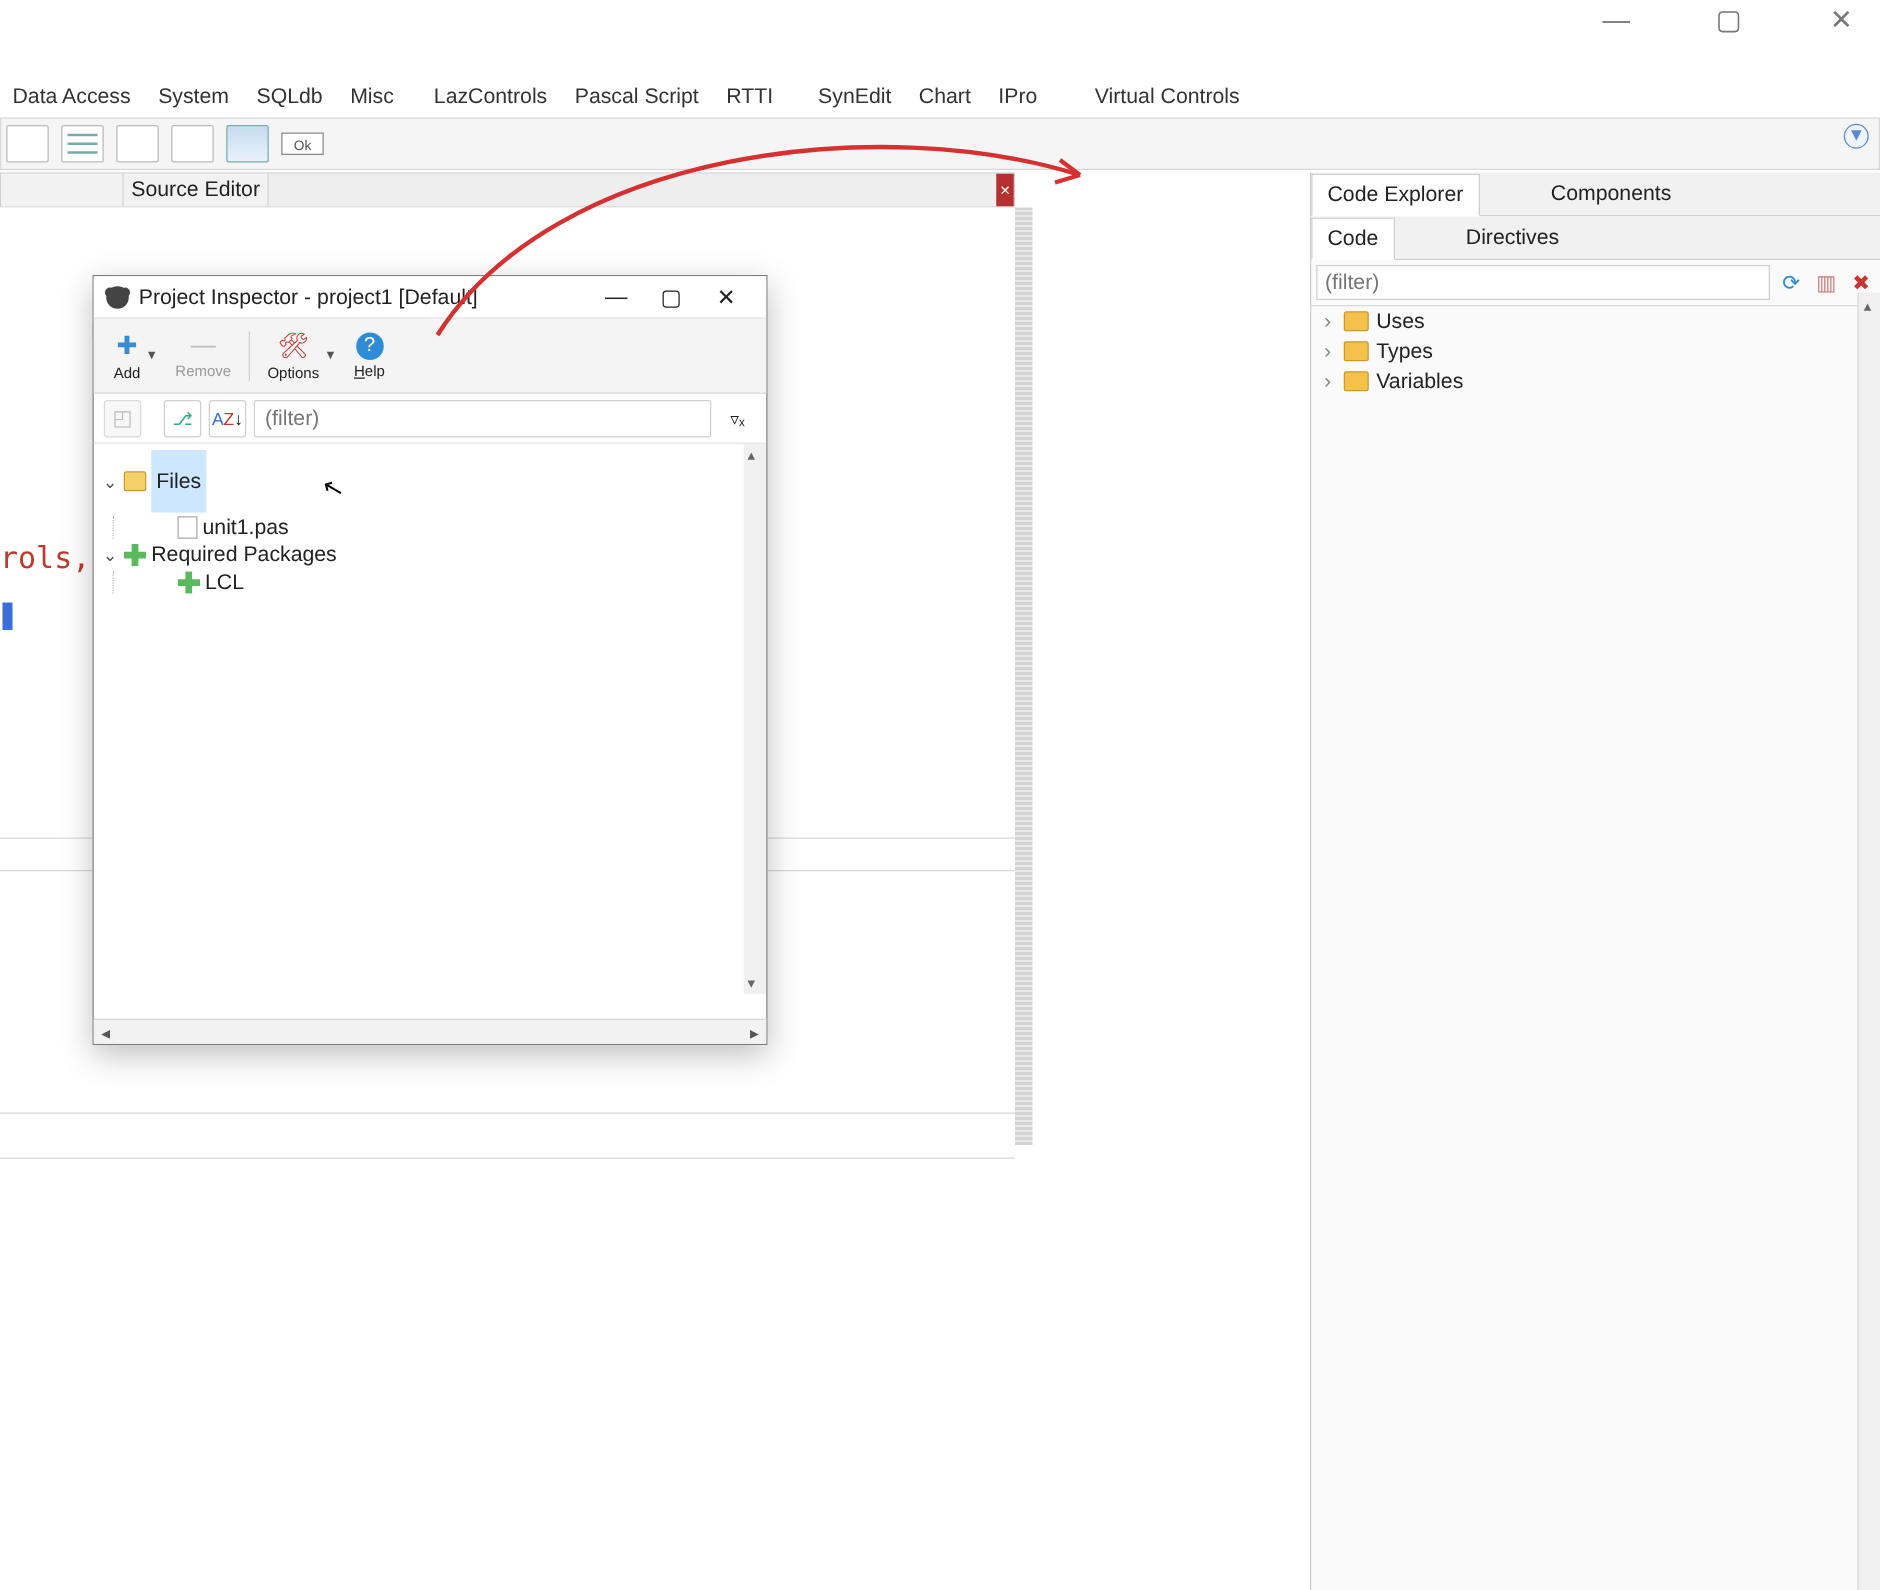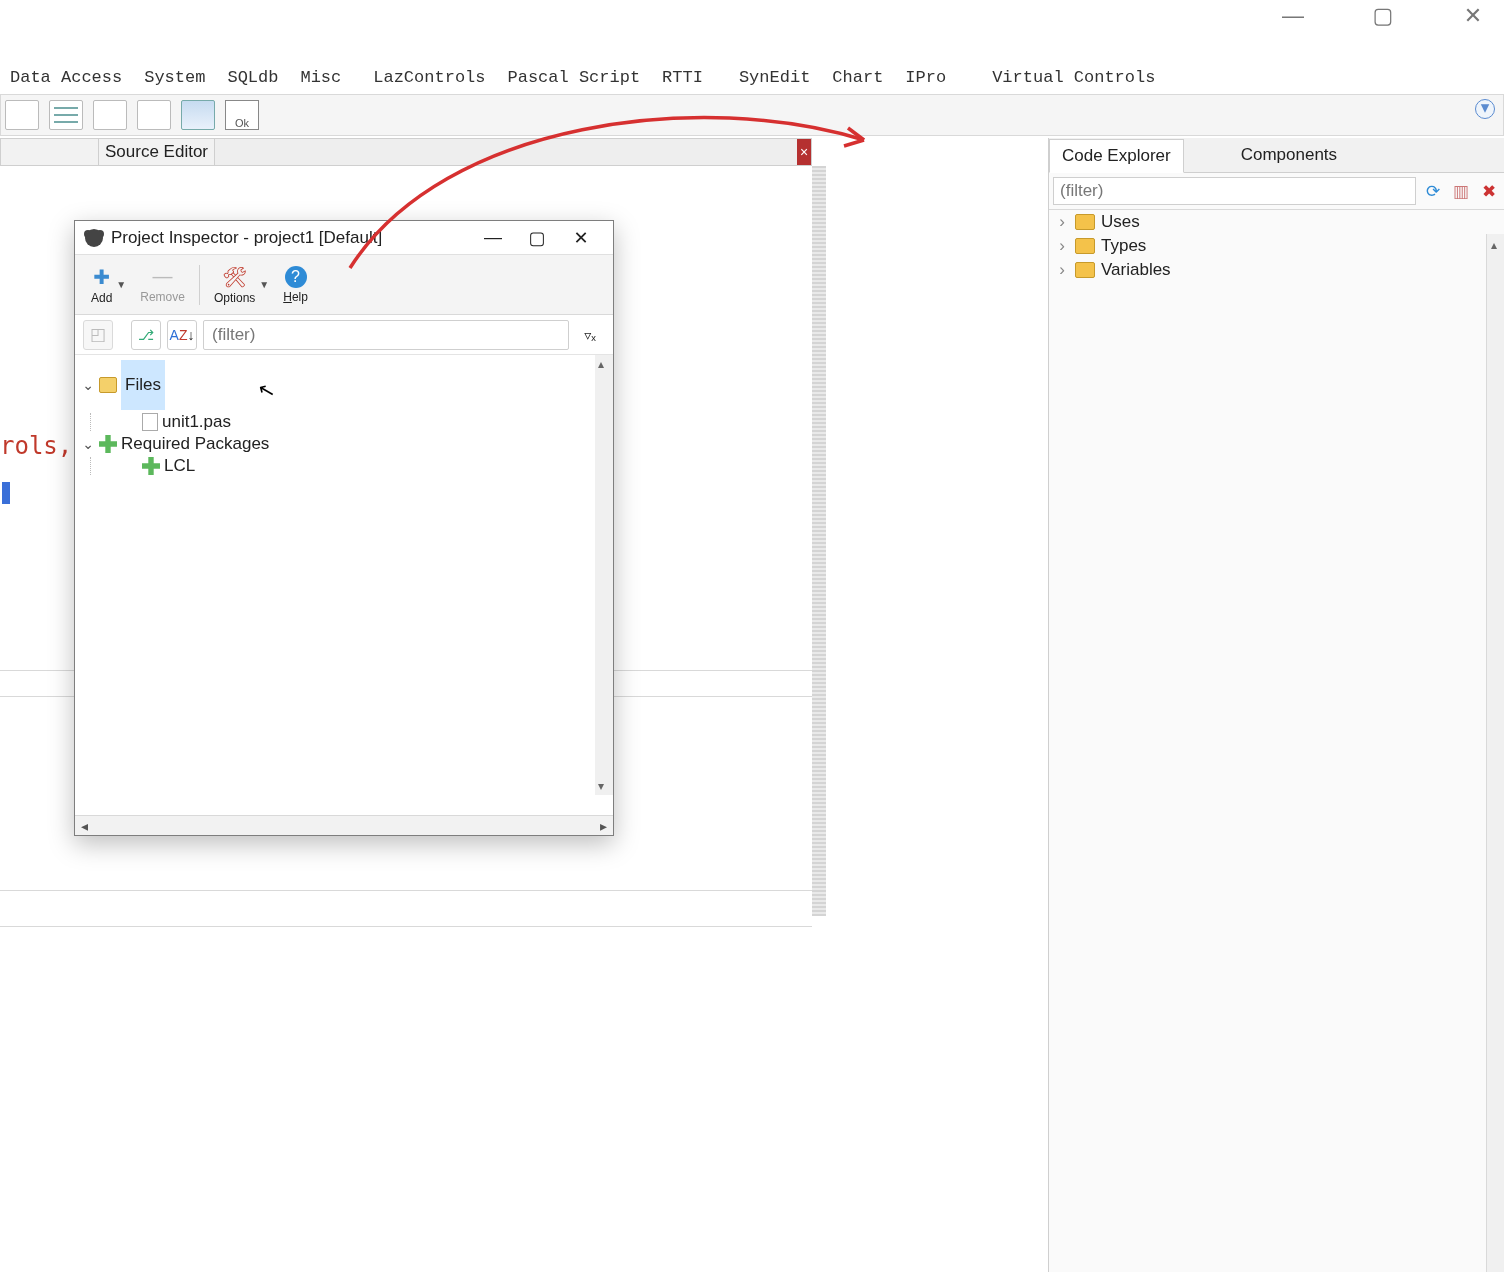--- a/index.html
+++ b/index.html
@@ -32,21 +32,21 @@
 .palette-row {
   position: absolute;
   top: 60px; left: 0; right: 0;
   height: 34px;
   display: flex;
   align-items: center;
   gap: 10px;
   padding-left: 4px;
   color: #333;
 }
-.palette-tab { padding: 2px 6px; cursor: default; font-family: Liberation Mono, monospace; }
+.palette-tab { padding: 2px 6px; cursor: default; }
 
 
 .palette-tools {
   position: absolute;
   top: 94px; left: 0; right: 0;
   height: 42px;
   border: 1px solid #d9d9d9;
   background: #f5f5f5;
   display: flex;
   align-items: center;
@@ -54,21 +54,21 @@
   padding-left: 4px;
 }
 .pt-btn {
   width: 34px; height: 30px;
   border: 1px solid #bbb;
   background: #fff;
   border-radius: 2px;
 }
 .pt-panel { background: linear-gradient(#c6dbf0,#e9f1fb); border:1px solid #7aa; }
 .pt-ok {
-  width: 34px; height: 30px;
+  width: 34px; height: 18px;
   border: 1px solid #888;
   background: #fff;
   font-size: 11px;
   display:flex;align-items:flex-end;justify-content:center;
   color:#555;
 }
 .palette-collapse {
   position:absolute; right:8px; top:4px;
   width:20px;height:20px;border:1px solid #5a8bd0;border-radius:50%;
   color:#5a8bd0;text-align:center;line-height:16px;background:#eef4fb;
@@ -245,20 +245,24 @@
   <div class="hline" style="top:760px"></div>
 </div>
 
 <div class="vdrag"></div>
 
 <div class="right-panel">
   <div class="tabs1">
     <div class="tab active">Code Explorer</div>
     <div class="tab">Components</div>
   </div>
+  <div class="tabs2">
+    <div class="tab active">Code</div>
+    <div class="tab">Directives</div>
+  </div>
   <div class="rfilter-row">
     <div class="rfilter">(filter)</div>
     <div class="ricon" style="color:#2e8bd6">⟳</div>
     <div class="ricon" style="color:#c77">▥</div>
     <div class="ricon" style="color:#c33">✖</div>
   </div>
   <div class="node">
     <span class="chev">›</span>
     <span class="folder"></span>
     <span>Uses</span>

